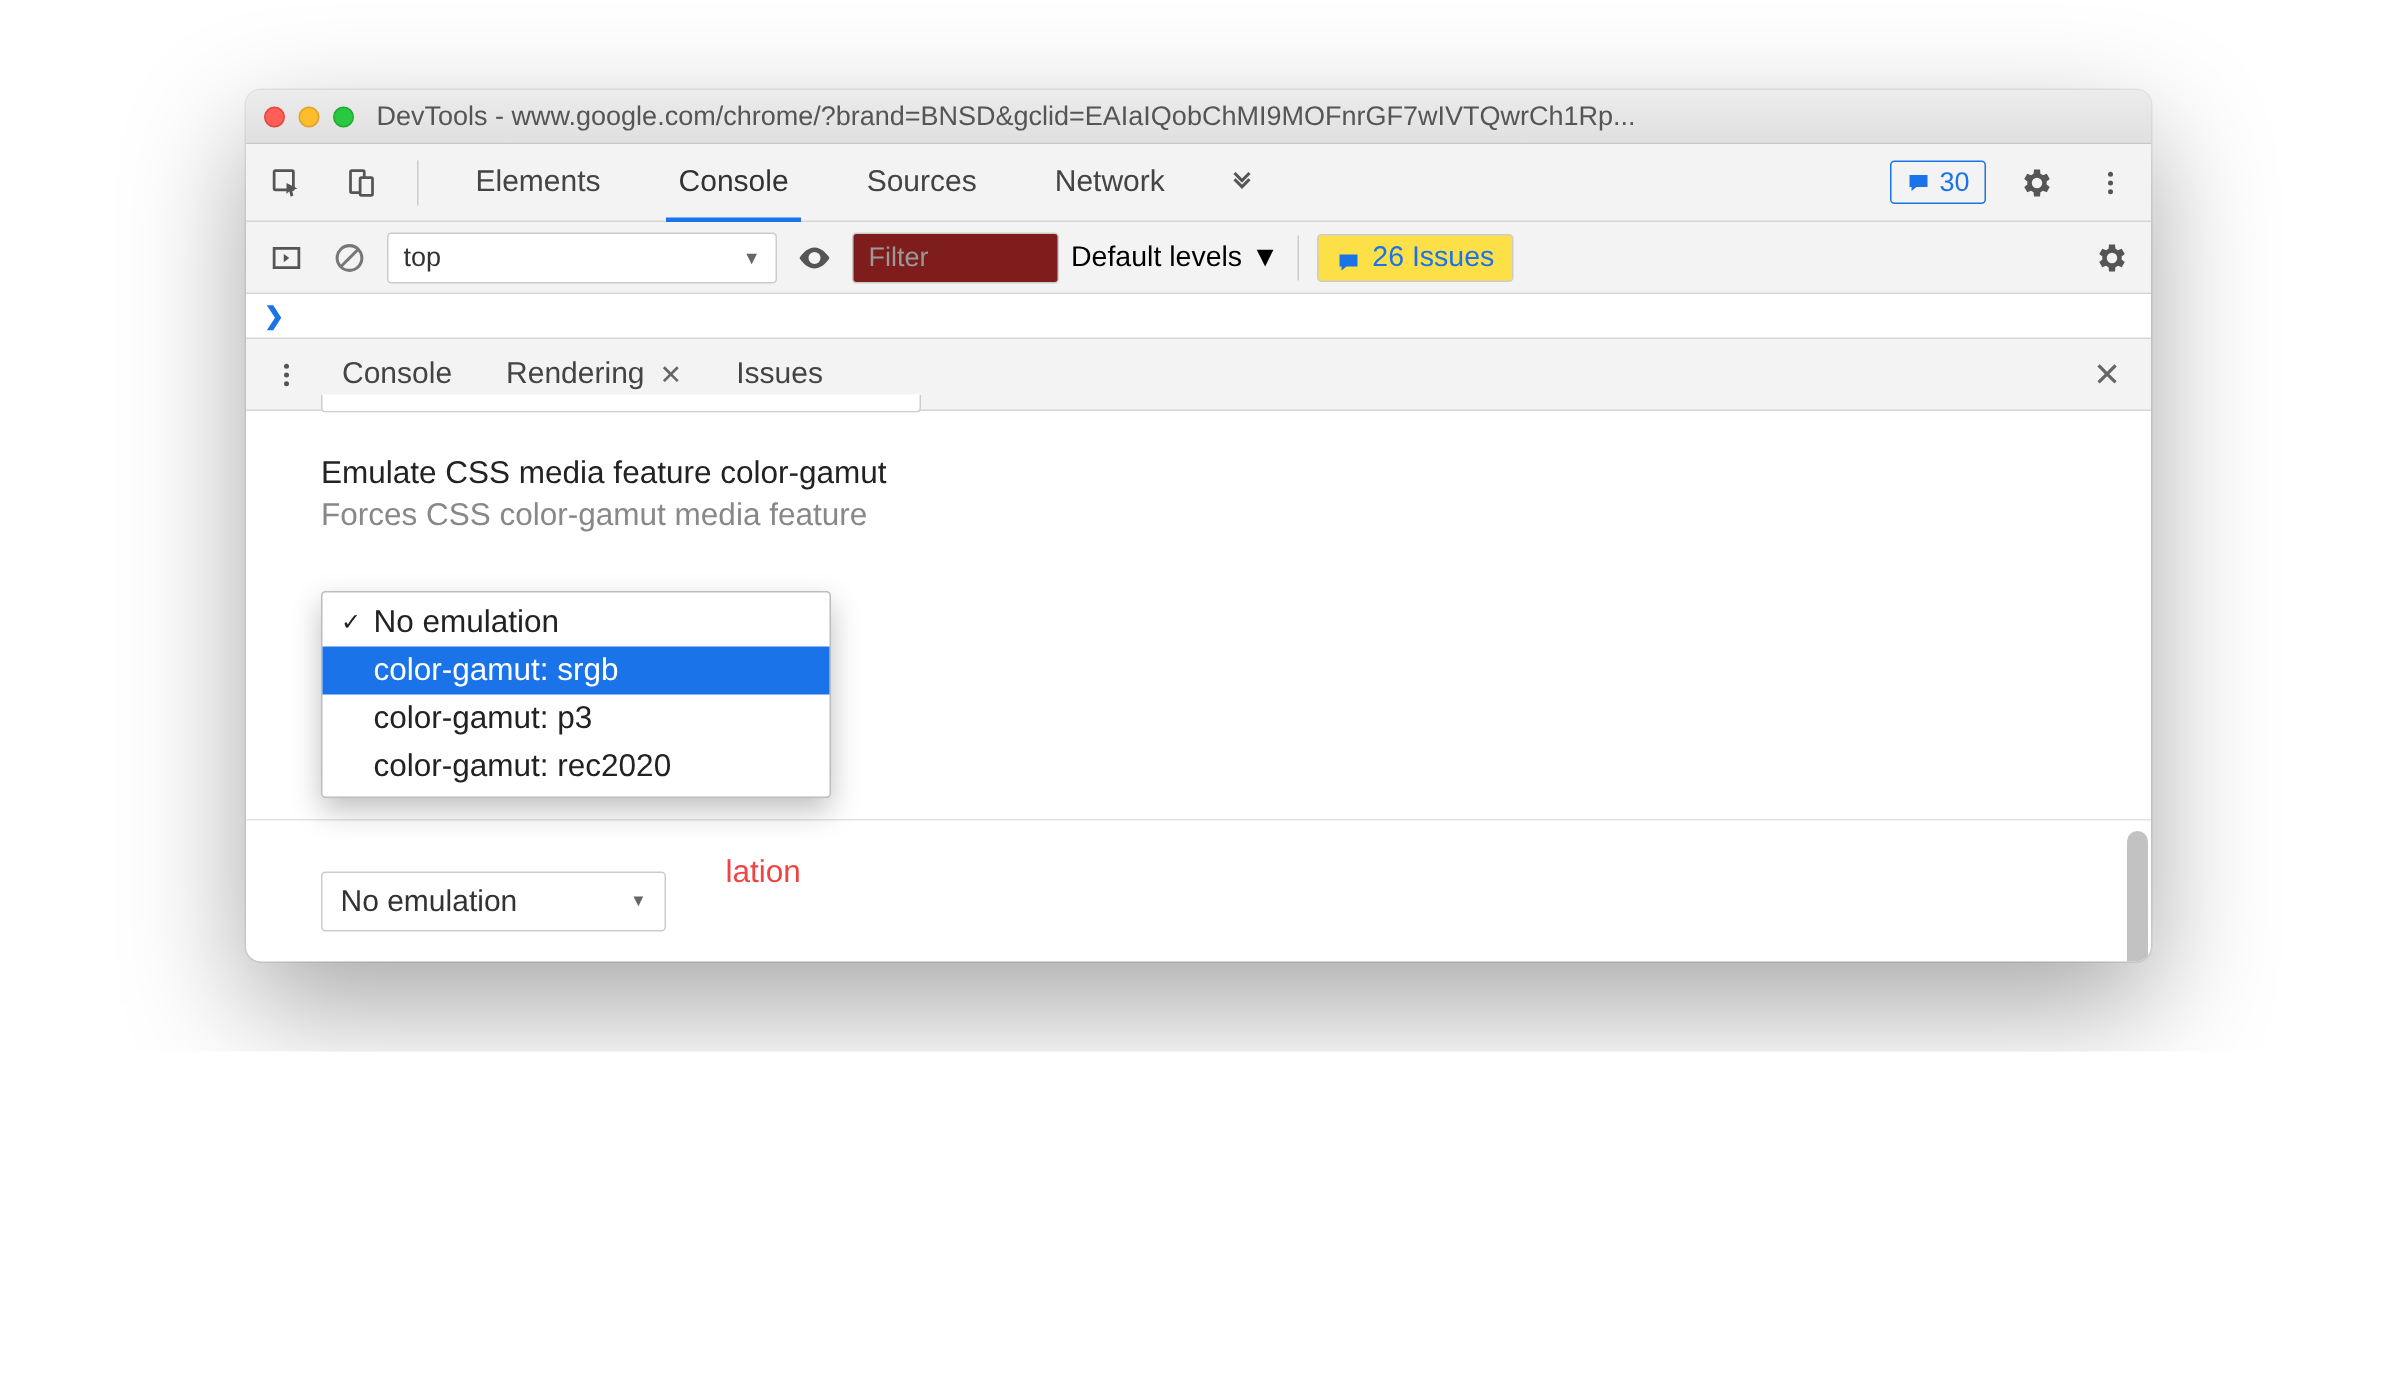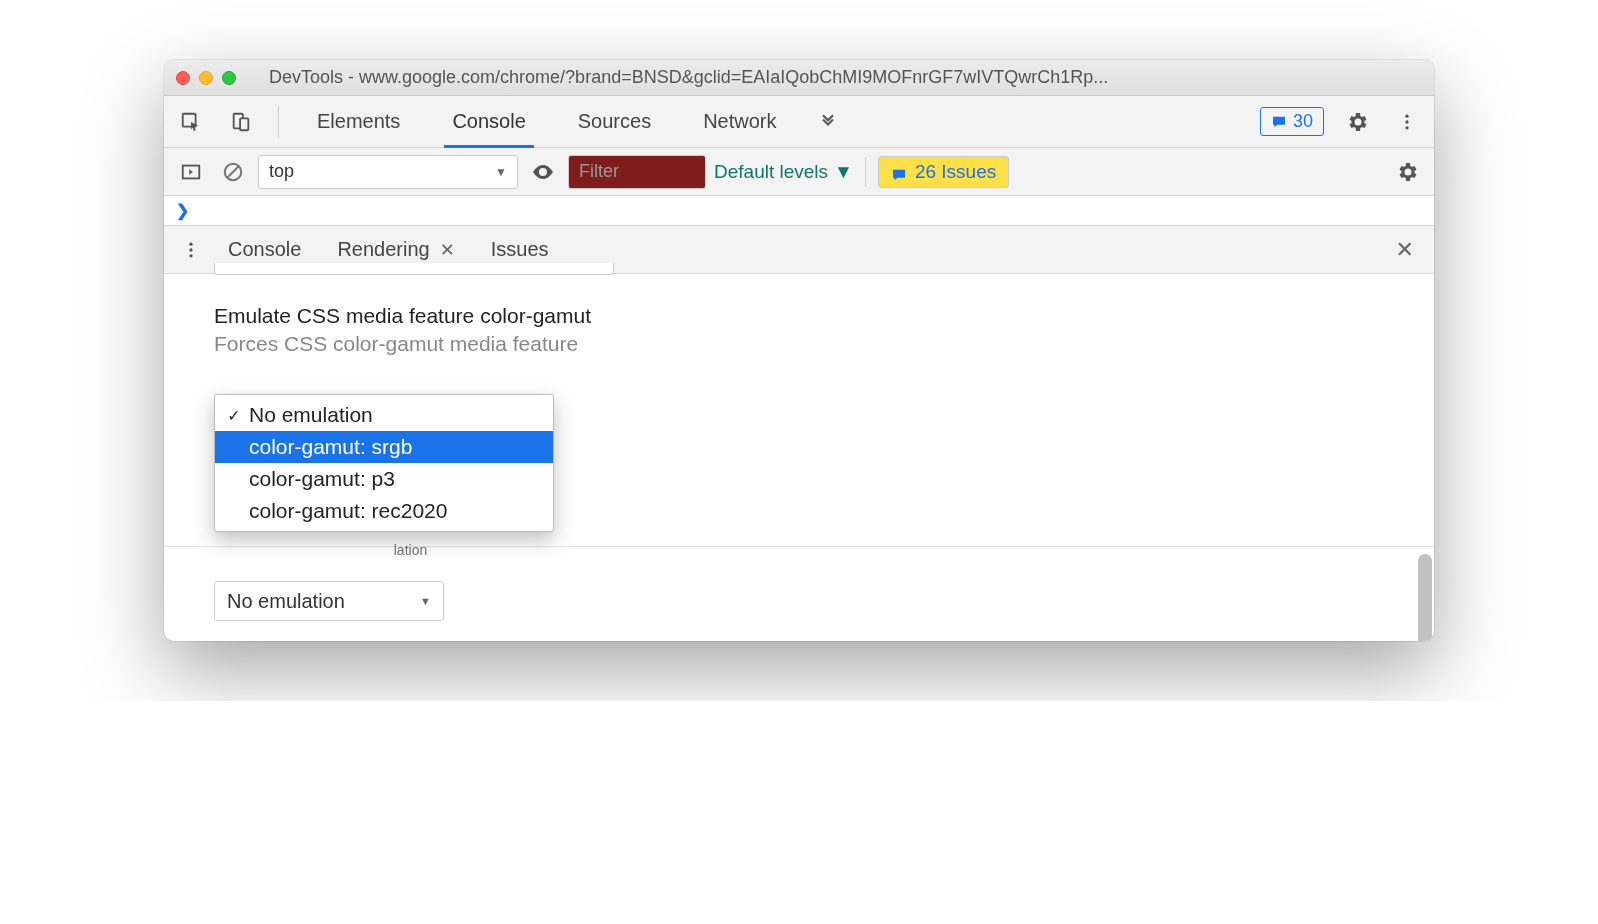--- a/index.html
+++ b/index.html
@@ -20,21 +20,21 @@
     display: flex;
     align-items: center;
     padding: 0 12px;
     gap: 9px;
   }
   .traffic { display: flex; gap: 9px; align-items: center; }
   .dot { width: 14px; height: 14px; border-radius: 50%; }
   .dot.red { background: #ff5f57; border: 1px solid #e24640; }
   .dot.yellow { background: #ffbd2e; border: 1px solid #dfa223; }
   .dot.green { background: #28c940; border: 1px solid #1dab2e; }
-  .title { color: #555; font-size: 18px; margin-left: 24px; white-space: nowrap; overflow: hidden; text-overflow: clip; }
+  .title { color: #555; font-size: 18px; margin-left: 6px; white-space: nowrap; overflow: hidden; text-overflow: clip; }
 
   
   .tabs-main {
     height: 52px;
     display: flex;
     align-items: center;
     padding: 0 10px;
     border-bottom: 1px solid #d6d6d6;
     background: #f3f3f3;
     gap: 16px;
@@ -75,21 +75,21 @@
     height:34px; padding:0 10px; font-size:18px; color:#333;
     min-width: 260px;
   }
   .select-box .tri { color:#666; font-size:12px; }
   .input-box {
     background:#7f1d1d; border:1px solid #ccc; border-radius:3px;
     height:34px; padding:0 10px; font-size:18px; color:#999;
     width: 138px; display:flex; align-items:center;
   }
   .dropdown-label {
-    font-size:19px; color:#0f766e; display:flex; align-items:center; gap:6px;
+    font-size:19px; color:#000000; display:flex; align-items:center; gap:6px;
   }
   .issues-box {
     display:flex; align-items:flex-end; gap:8px;
     background:#fde047; border:1px solid #ccc; border-radius:3px;
     padding:4px 12px; color:#1a73e8; font-size:19px;
   }
 
   
   .console-prompt {
     height:30px; display:flex; align-items:center; padding:0 12px;
@@ -147,21 +147,21 @@
   .popup-item {
     display:flex; align-items:center;
     padding: 4px 14px 4px 10px; font-size:21px; color:#222;
     gap: 6px;
   }
   .popup-item .check { width:18px; text-align:center; font-size:16px; color:#222; }
   .popup-item.highlight { background:#1a73e8; color:#fff; }
   .popup-item.highlight .check { color:#fff; }
 
   .behind-text {
-    position:absolute; left:50px; top:268px; font-size:14px; color:#737373;
+    position:absolute; left:50px; top:296px; font-size:21px; color:#ef4444;
     z-index:1; white-space:nowrap;
   }
 
   
   .scrollbar-track {
     position:absolute; right:2px; top:280px; width:14px; height:100px;
   }
   .scrollbar-thumb {
     width:14px; height:95px; background:#c2c2c2; border-radius:7px;
   }

